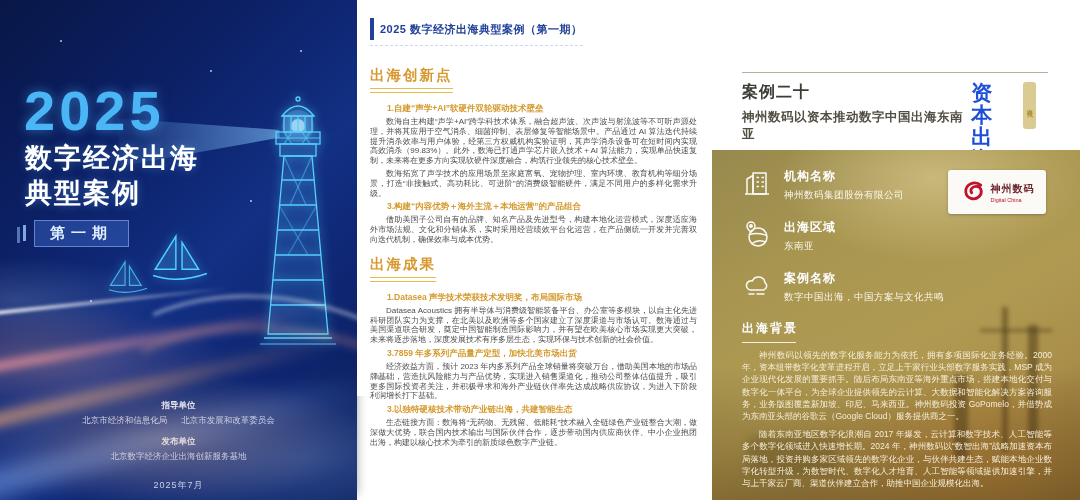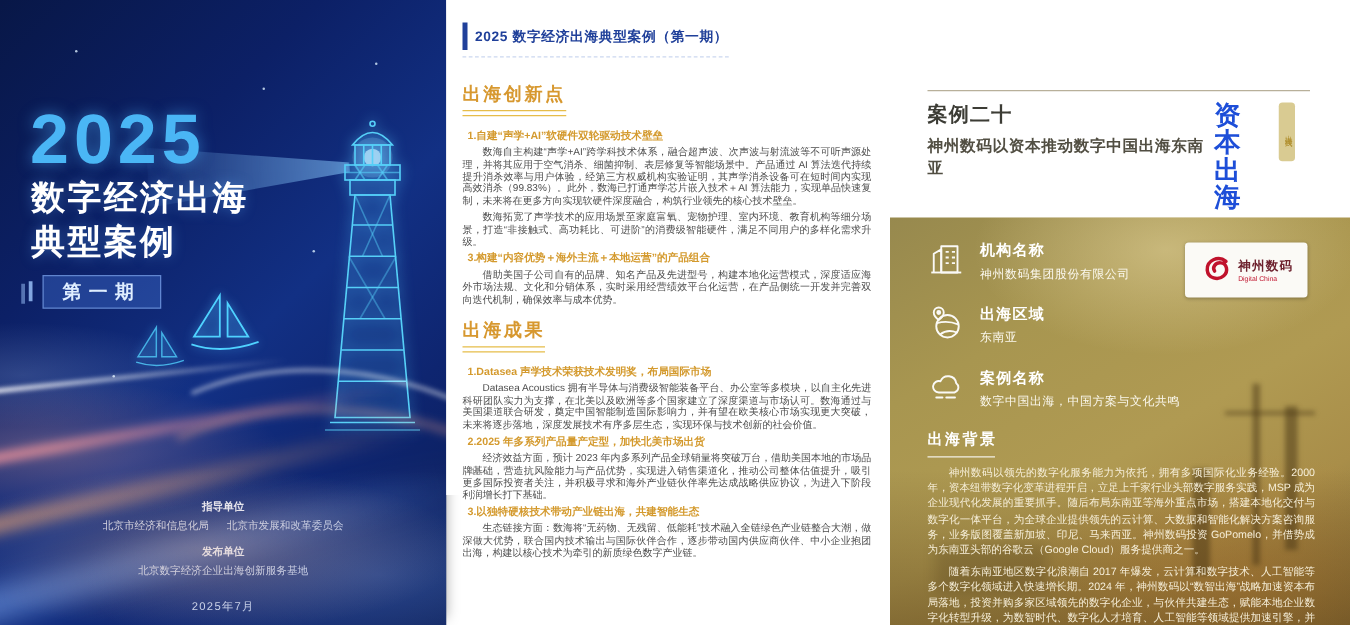--- a/index.html
+++ b/index.html
@@ -60,42 +60,42 @@
       box-sizing:border-box;padding:18px 15px 0 13px;}
   .mid-header{display:flex;align-items:center;gap:6px;width:fit-content;
       border-bottom:1px dashed #ccd8ef;padding-bottom:5px;margin-bottom:20px;}
   .hbar{display:inline-block;width:4px;height:22px;background:#20409a;}
   .htext{color:#20409a;font-weight:bold;font-size:11px;letter-spacing:.5px;}
   .sec-title{display:inline-block;color:#d7982f;font-weight:bold;font-size:14.5px;
       letter-spacing:2px;margin-bottom:7px;}
   .sec-title::after{content:'';display:block;margin-top:3px;height:3px;
       border-top:1px solid #e6bd4a;border-bottom:1px solid #e6bd4a;}
   .sec{margin-bottom:10px;}
-  .item-title{color:#d49a2e;font-weight:bold;font-size:8.5px;margin:3px 0 2px 4px;}
+  .item-title{color:#d49a2e;font-weight:bold;font-size:8.5px;margin:3px 0 2px 17px;}
   .item-body{margin:0 0 3px 0;color:#4d4d4d;font-size:8px;line-height:9.8px;
       text-align:justify;text-indent:2em;}
   .page-num{position:absolute;left:16px;bottom:14px;color:#999;font-size:8px;}
 
   
   .rightpg{position:absolute;left:712px;top:0;width:368px;height:500px;background:#fff;}
   .case-header{position:absolute;left:30px;right:32px;top:72px;
       border-top:1px solid #b8b09a;border-bottom:1px solid #b8b09a;
       padding:9px 12px 11px 0;display:flex;justify-content:space-between;align-items:flex-start;}
   .case-label{font-size:16px;font-weight:bold;color:#3c3c35;letter-spacing:1px;}
   .case-title{font-size:12.5px;font-weight:bold;color:#514e42;margin-top:6px;letter-spacing:.5px;}
   .badge-wrap{display:flex;gap:5px;align-items:flex-start;}
   .badge-main{color:#1d4ed8;font-weight:bold;font-size:21px;line-height:22px;letter-spacing:3px;}
   .badge-tag{width:13px;height:47px;background:#d9cb92;border-radius:3px;color:#b08f2e;
       font-size:6px;writing-mode:vertical-rl;text-align:center;line-height:13px;letter-spacing:1px;}
   .photo{position:absolute;left:0;right:0;top:150px;bottom:0;overflow:hidden;
       background:
         radial-gradient(ellipse 220px 120px at 60% 8%, rgba(240,225,175,.45), transparent 70%),
         radial-gradient(ellipse 280px 150px at 78% 90%, rgba(190,120,45,.35), transparent 70%),
         linear-gradient(to top, rgba(80,55,18,.45), transparent 38%),
-        linear-gradient(150deg,#97894e 0%,#a89650 28%,#b09a52 55%,#a98e49 75%,#7d6c38 100%); margin-top: 24px;}
+        linear-gradient(150deg,#97894e 0%,#a89650 28%,#b09a52 55%,#a98e49 75%,#7d6c38 100%);}
   .sil{position:absolute;background:rgba(70,52,20,.5);filter:blur(2px);}
   .s1{right:42px;bottom:60px;width:10px;height:115px;}
   .s2{right:72px;bottom:48px;width:6px;height:145px;}
   .s3{right:112px;bottom:40px;width:14px;height:85px;}
   .s4{right:28px;bottom:168px;width:72px;height:3px;}
   .s5{left:36px;bottom:26px;width:90px;height:38px;opacity:.45;filter:blur(5px);}
   .info{position:absolute;left:30px;top:18px;}
   .info-row{display:flex;gap:12px;margin-bottom:17px;align-items:flex-start;}
   .info-icon{flex:0 0 auto;opacity:.95;}
   .info-label{color:#fff;font-weight:bold;font-size:12px;letter-spacing:1px;}
@@ -216,21 +216,21 @@
       </div>
     </div>
 
     <div class="sec">
       <div class="sec-title">出海成果</div>
       <div>
         <div class="item-title">1.Datasea 声学技术荣获技术发明奖，布局国际市场</div>
         <p class="item-body">Datasea Acoustics 拥有半导体与消费级智能装备平台、办公室等多模块，以自主化先进科研团队实力为支撑，在北美以及欧洲等多个国家建立了深度渠道与市场认可。数海通过与美国渠道联合研发，奠定中国智能制造国际影响力，并有望在欧美核心市场实现更大突破，未来将逐步落地，深度发展技术有序多层生态，实现环保与技术创新的社会价值。</p>
       </div>
       <div>
-        <div class="item-title">2.2025 年多系列产品量产定型，加快北美市场出货</div>
+        <div class="item-title">3.7859 年多系列产品量产定型，加快北美市场出货</div>
         <p class="item-body">经济效益方面，预计 2023 年内多系列产品全球销量将突破万台，借助美国本地的市场品牌基础，营造抗风险能力与产品优势，实现进入销售渠道化，推动公司整体估值提升，吸引更多国际投资者关注，并积极寻求和海外产业链伙伴率先达成战略供应协议，为进入下阶段利润增长打下基础。</p>
       </div>
       <div>
         <div class="item-title">3.以独特硬核技术带动产业链出海，共建智能生态</div>
         <p class="item-body">生态链接方面：数海将“无药物、无残留、低能耗”技术融入全链绿色产业链整合大潮，做深做大优势，联合国内技术输出与国际伙伴合作，逐步带动国内供应商伙伴、中小企业抱团出海，构建以核心技术为牵引的新质绿色数字产业链。</p>
       </div>
     </div>
 
     <div class="page-num">-46-</div>
   </section>

